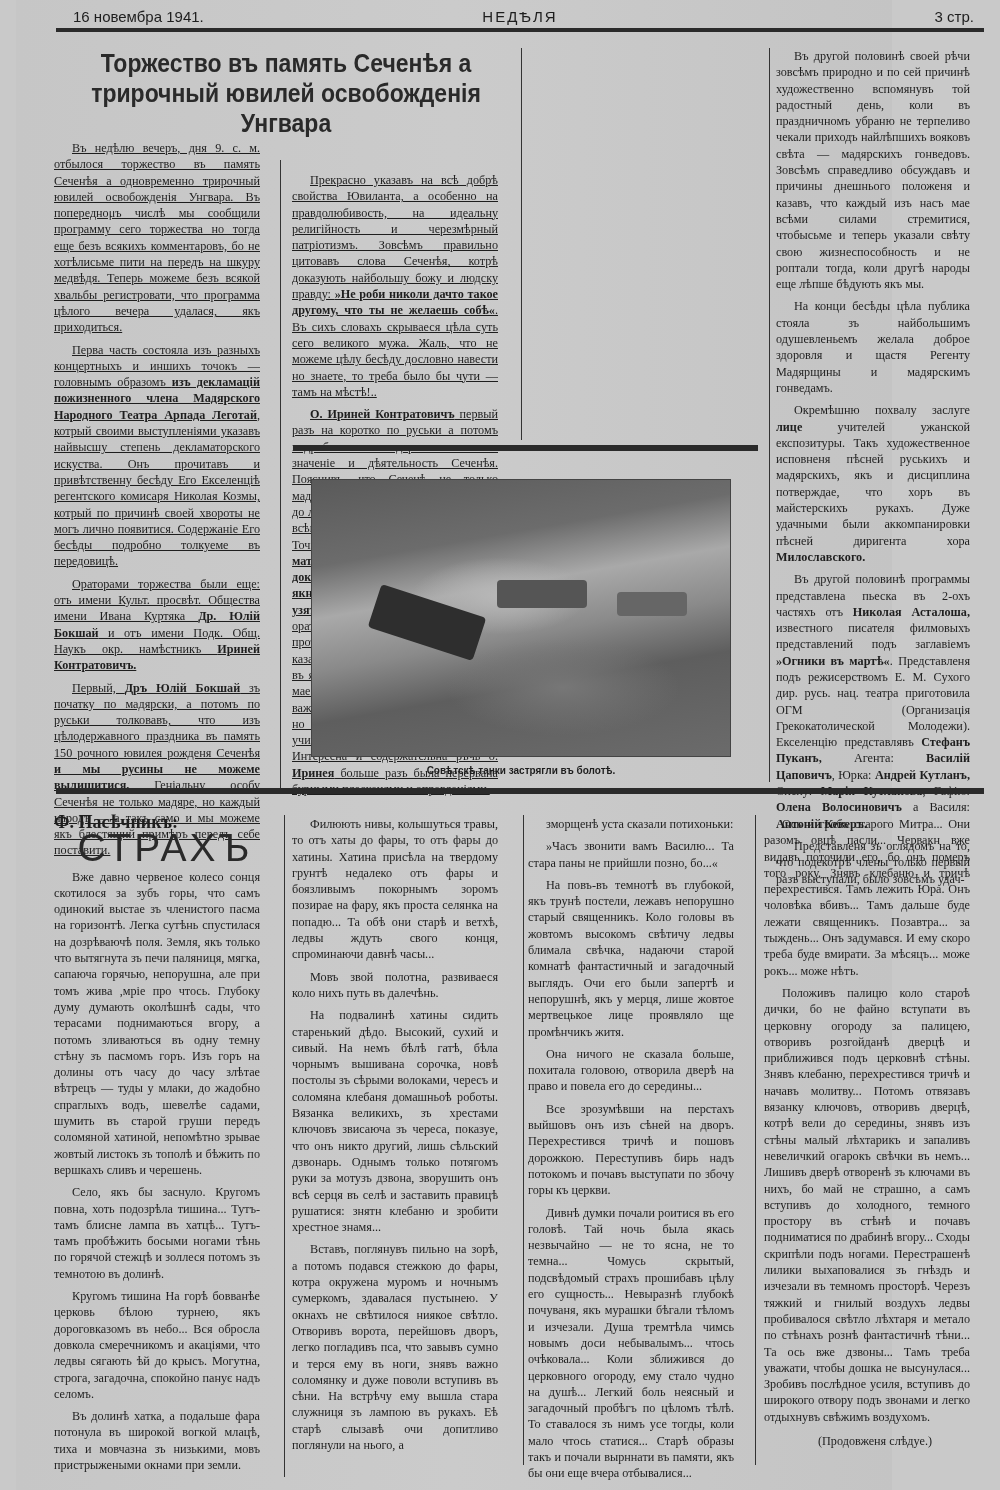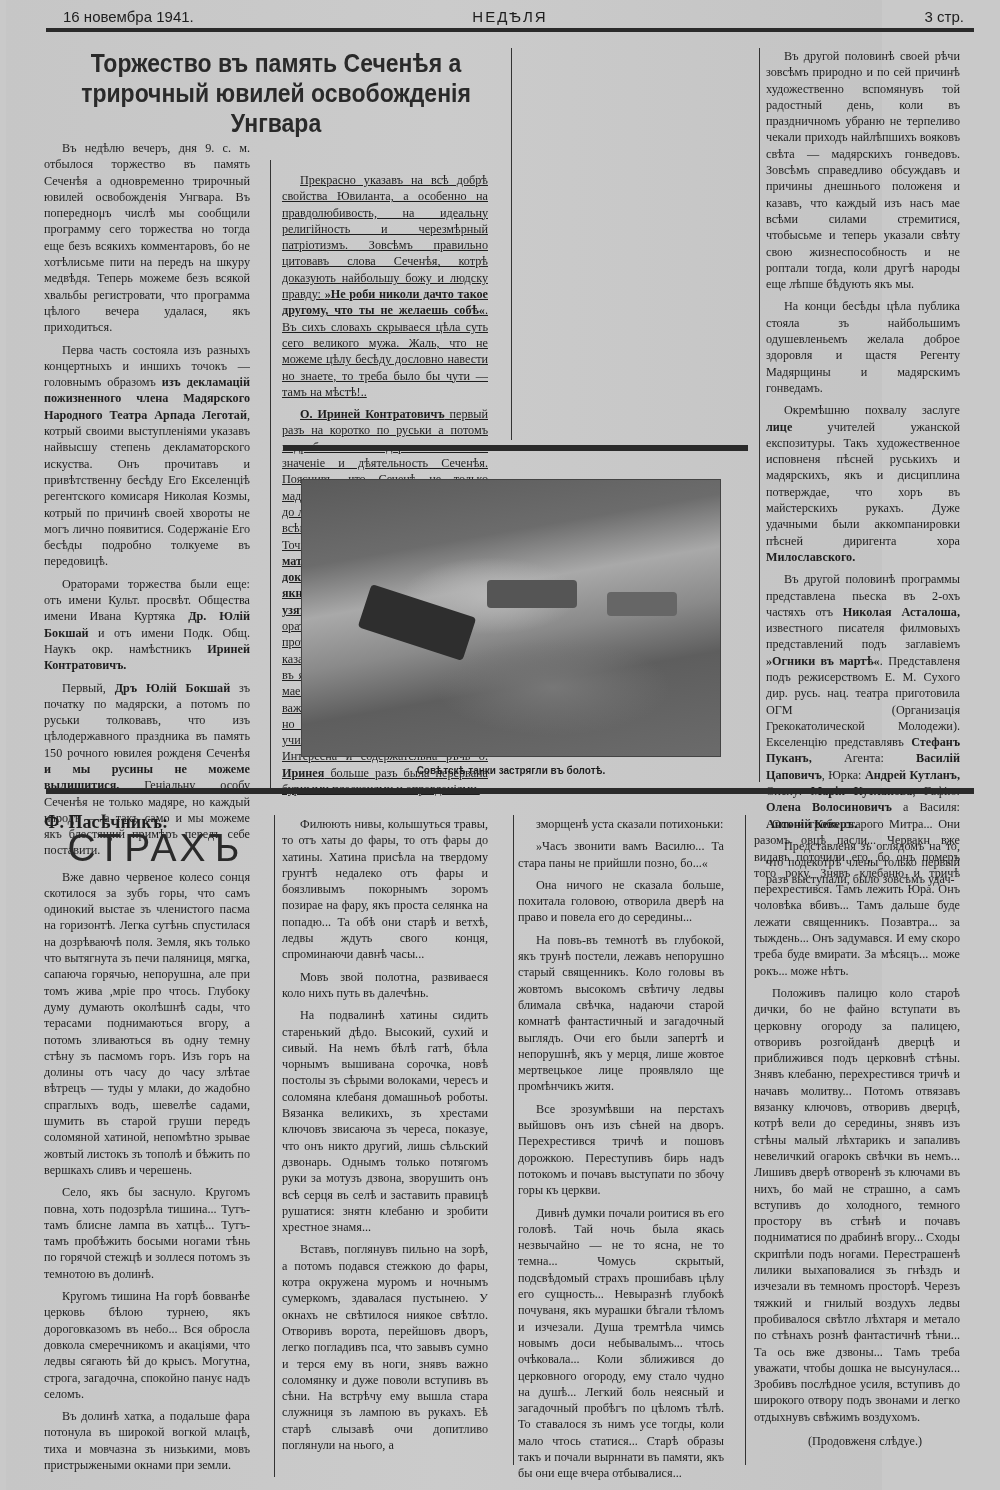--- a/index.html
+++ b/index.html
@@ -3,21 +3,21 @@
 <meta charset="utf-8">
 <style>
   html, body { margin: 0; padding: 0; }
   body {
     width: 1000px; height: 1490px; overflow: hidden;
     background: #c9c9c9;
     font-family: "Liberation Serif", "DejaVu Serif", serif;
     color: #1e1e1e;
     position: relative;
   }
-  .page { position: absolute; left: 6px; top: 0; width: 876px; height: 1490px;
+  .page { position: absolute; left: 16px; top: 0; width: 876px; height: 1490px;
     background: linear-gradient(90deg, #c6c6c6 0%, #cbcbcb 50%, #c4c4c4 100%); }
   .header { position: absolute; top: 6px; left: 40px; width: 928px; height: 22px;
     font-family: "Liberation Sans", "DejaVu Sans", sans-serif; font-size: 15px; }
   .header .date { position: absolute; left: 17px; top: 2px; }
   .header .paper { position: absolute; left: 0; right: 0; text-align: center; top: 2px; letter-spacing: 2px; }
   .header .pageno { position: absolute; right: 10px; top: 2px; }
   .rule { position: absolute; background: #2a2a2a; }
   .col { position: absolute; font-size: 12.2px; line-height: 16.3px; text-align: justify; }
   .col p { margin: 0 16px 6px 0; text-indent: 18px; }
   .vline { position: absolute; width: 1px; background: #333; }
@@ -46,21 +46,21 @@
 
   <div class="header">
     <span class="date">16 новембра 1941.</span>
     <span class="paper">НЕДѢЛЯ</span>
     <span class="pageno">3 стр.</span>
   </div>
   <div class="rule" style="left:40px; top:28px; width:928px; height:4px;"></div>
 
   <div class="headline">Торжество въ память Сеченѣя а трирочный ювилей освобожденія Унгвара</div>
 
-  <div class="col" style="left:38px; top:140px; width:222px;">
+  <div class="col" style="left:38px; top:140px; width:222px;text-decoration:underline;">
     <div class="bind-html">
         <p>Въ недѣлю вечеръ, дня 9. с. м. отбылося торжество въ память Сеченѣя а одновременно трирочный ювилей освобожденія Унгвара. Въ попереднομъ числѣ мы сообщили программу сего торжества но тогда еще безъ всякихъ комментаровъ, бо не хотѣлисьме пити на передъ на шкуру медвѣдя. Теперь можеме безъ всякой хвальбы регистровати, что программа цѣлого вечера удалася, якъ приходиться.</p>
         <p>Перва часть состояла изъ разныхъ концертныхъ и иншихъ точокъ — головнымъ образомъ <b>изъ декламацій пожизненного члена Мадярского Народного Театра Арпада Леготай</b>, котрый своими выступленіями указавъ найвысшу степень декламаторского искуства. Онъ прочитавъ и привѣтственну бесѣду Его Екселенціѣ регентского комисаря Николая Козмы, котрый по причинѣ своей хвороты не могъ лично появитися. Содержаніе Его бесѣды подробно толкуеме въ передовицѣ.</p>
         <p>Ораторами торжества были еще: отъ имени Культ. просвѣт. Общества имени Ивана Куртяка <b>Др. Юлій Бокшай</b> и отъ имени Подк. Общ. Наукъ окр. намѣстникъ <b>Ириней Контратовичъ.</b></p>
         <p>Первый, <b>Дръ Юлій Бокшай</b> зъ початку по мадярски, а потомъ по руськи толковавъ, что изъ цѣлодержавного праздника въ память 150 рочного ювилея рожденя Сеченѣя <b>и мы русины не можеме вылишитися.</b> Геніальну особу Сеченѣя не только мадяре, но каждый народъ — а такъ само и мы можеме якъ блестящий примѣръ передъ себе поставити.</p>
       </div>
   </div>
   <div class="vline" style="left:264px; top:160px; height:632px;"></div>
 
   <div class="col" style="left:276px; top:172px; width:222px;text-decoration:underline;">
@@ -111,22 +111,22 @@
         <p>На подвалинѣ хатины сидить старенький дѣдо. Высокий, сухий и сивый. На немъ бѣлѣ гатѣ, бѣла чорнымъ вышивана сорочка, новѣ постолы зъ сѣрыми волоками, чересъ и соломяна клебаня домашньоѣ роботы. Вязанка великихъ, зъ хрестами ключовъ звисаюча зъ череса, показуе, что онъ никто другий, лишь сѣльский дзвонарь. Однымъ только потягомъ руки за мотузъ дзвона, зворушить онъ всѣ серця въ селѣ и заставить правицѣ рушатися: знятн клебаню и зробити хрестное знамя...</p>
         <p>Вставъ, поглянувъ пильно на зорѣ, а потомъ подався стежкою до фары, котра окружена муромъ и ночнымъ сумеркомъ, здавалася пустынею. У окнахъ не свѣтилося ниякое свѣтло. Отворивъ ворота, перейшовъ дворъ, легко погладивъ пса, что завывъ сумно и терся ему въ ноги, знявъ важно соломянку и дуже поволи вступивъ въ сѣни. На встрѣчу ему вышла стара служниця зъ лампою въ рукахъ. Еѣ старѣ слызавѣ очи допитливо поглянули на нього, а</p>
       </div>
   </div>
   <div class="vline" style="left:507px; top:815px; height:650px;"></div>
 
   <div class="col" style="left:512px; top:816px; width:222px;">
     <div class="bind-html">
         <p>зморщенѣ уста сказали потихоньки:</p>
         <p>»Часъ звонити вамъ Василю... Та стара паны не прийшли позно, бо...«</p>
+        <p>На повъ-въ темнотѣ въ глубокой, якъ трунѣ постели, лежавъ непорушно старый священникъ. Коло головы въ жовтомъ высокомъ свѣтичу ледвы блимала свѣчка, надаючи старой комнатѣ фантастичный и загадочный выглядъ. Очи его были запертѣ и непорушнѣ, якъ у мерця, лише жовтое мертвецькое лице проявляло ще промѣнчикъ житя.</p>
         <p>Она ничого не сказала больше, похитала головою, отворила дверѣ на право и повела его до середины...</p>
-        <p>На повъ-въ темнотѣ въ глубокой, якъ трунѣ постели, лежавъ непорушно старый священникъ. Коло головы въ жовтомъ высокомъ свѣтичу ледвы блимала свѣчка, надаючи старой комнатѣ фантастичный и загадочный выглядъ. Очи его были запертѣ и непорушнѣ, якъ у мерця, лише жовтое мертвецькое лице проявляло ще промѣнчикъ житя.</p>
         <p>Все зрозумѣвши на перстахъ выйшовъ онъ изъ сѣней на дворъ. Перехрестився тричѣ и пошовъ дорожкою. Переступивъ бирь надъ потокомъ и почавъ выступати по збочу горы къ церкви.</p>
         <p>Дивнѣ думки почали роитися въ его головѣ. Тай ночь была якась незвычайно — не то ясна, не то темна... Чомусь скрытый, подсвѣдомый страхъ прошибавъ цѣлу его сущность... Невыразнѣ глубокѣ почуваня, якъ мурашки бѣгали тѣломъ и изчезали. Душа тремтѣла чимсь новымъ доси небывалымъ... чтось очѣковала... Коли зближився до церковного огороду, ему стало чудно на душѣ... Легкий боль неясный и загадочный пробѣгъ по цѣломъ тѣлѣ. То ставалося зъ нимъ усе тогды, коли мало чтось статися... Старѣ образы такъ и почали вырннати въ памяти, якъ бы они еще вчера отбывалися...</p>
       </div>
   </div>
   <div class="vline" style="left:739px; top:815px; height:650px;"></div>
 
   <div class="col" style="left:748px; top:816px; width:222px;">
     <div class="bind-html">
         <p>Ось и гробъ старого Митра... Они разомъ овцѣ пасли... Червакн вже видавъ поточили его, бо онъ померъ того року. Знявъ клебаню и тричѣ перехрестився. Тамъ лежить Юра. Онъ чоловѣка вбивъ... Тамъ дальше буде лежати священникъ. Позавтра... за тыждень... Онъ задумався. И ему скоро треба буде вмирати. За мѣсяцъ... може рокъ... може нѣтъ.</p>
         <p>Положивъ палицю коло староѣ дички, бо не файно вступати въ церковну огороду за палицею, отворивъ розгойданѣ дверцѣ и приближився подъ церковнѣ стѣны. Знявъ клебаню, перехрестився тричѣ и начавъ молитву... Потомъ отвязавъ вязанку ключовъ, отворивъ дверцѣ, котрѣ вели до середины, знявъ изъ стѣны малый лѣхтарикъ и запаливъ невеличкий огарокъ свѣчки въ немъ... Лишивъ дверѣ отворенѣ зъ ключами въ нихъ, бо май не страшно, а самъ вступивъ до холодного, темного простору въ стѣнѣ и почавъ подниматися по драбинѣ вгору... Сходы скрипѣли подъ ногами. Перестрашенѣ лилики выхаповалися зъ гнѣздъ и изчезали въ темномъ просторѣ. Черезъ тяжкий и гнилый воздухъ ледвы пробивалося свѣтло лѣхтаря и метало по стѣнахъ рознѣ фантастичнѣ тѣни... Та ось вже дзвоны... Тамъ треба уважати, чтобы дошка не высунулася... Зробивъ послѣдное усиля, вступивъ до широкого отвору подъ звонами и легко отдыхнувъ свѣжимъ воздухомъ.</p>

